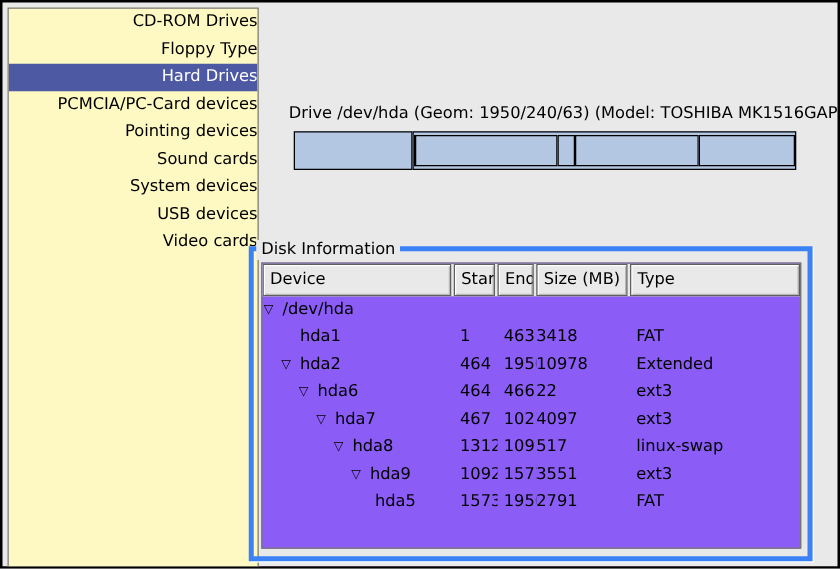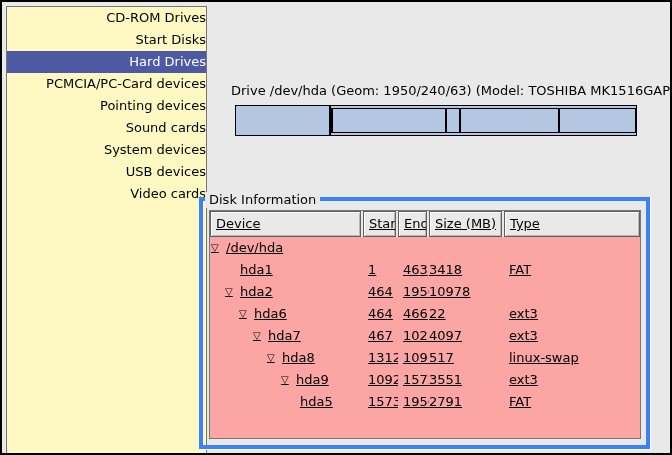--- a/index.html
+++ b/index.html
@@ -56,23 +56,22 @@
   .group-label{
     position:absolute;top:-9px;left:2px;
     background:var(--bg,#e9e9e9);
     padding:0 4px;line-height:16px;white-space:nowrap;
   }
 
   
   .disk-table{
     position:absolute;left:6px;top:9px;right:5px;bottom:6px;
     box-sizing:border-box;
-    background:#fca5a5;border:1px solid #767676;
+    background:#8b5cf6;border:1px solid #767676;
     overflow:hidden;
-    text-decoration:underline;
   }
   .thead{
     display:flex;gap:2px;height:26px;
     background:var(--bg,#e9e9e9);
   }
   .th{
     box-sizing:border-box;
     border:1px solid #5f5f5f;
     background:var(--bg,#e9e9e9);
     box-shadow:inset 1px 1px 0 #ffffff, inset -1px -1px 0 #b9b9b9;
@@ -97,21 +96,21 @@
 </head>
 <body>
 
 <div class="window">
 
   <div class="sidebar">
       <div class="side-item">
     <span>CD-ROM Drives</span>
   </div>
       <div class="side-item">
-    <span>Start Disks</span>
+    <span>Floppy Type</span>
   </div>
       <div class="side-item selected">
     <span>Hard Drives</span>
   </div>
       <div class="side-item">
     <span>PCMCIA/PC-Card devices</span>
   </div>
       <div class="side-item">
     <span>Pointing devices</span>
   </div>
@@ -174,20 +173,21 @@
     <div class="td c-type">FAT</div>
   </div>
           <div class="tr">
     <div class="td c-dev" style="padding-left: 15px;">
       <span class="expander">▽</span>
       <span>hda2</span>
     </div>
     <div class="td c-start">464</div>
     <div class="td c-end">1950</div>
     <div class="td c-size">10978</div>
+    <div class="td c-type">Extended</div>
   </div>
           <div class="tr">
     <div class="td c-dev" style="padding-left: 29px;">
       <span class="expander">▽</span>
       <span>hda6</span>
     </div>
     <div class="td c-start">464</div>
     <div class="td c-end">466</div>
     <div class="td c-size">22</div>
     <div class="td c-type">ext3</div>

